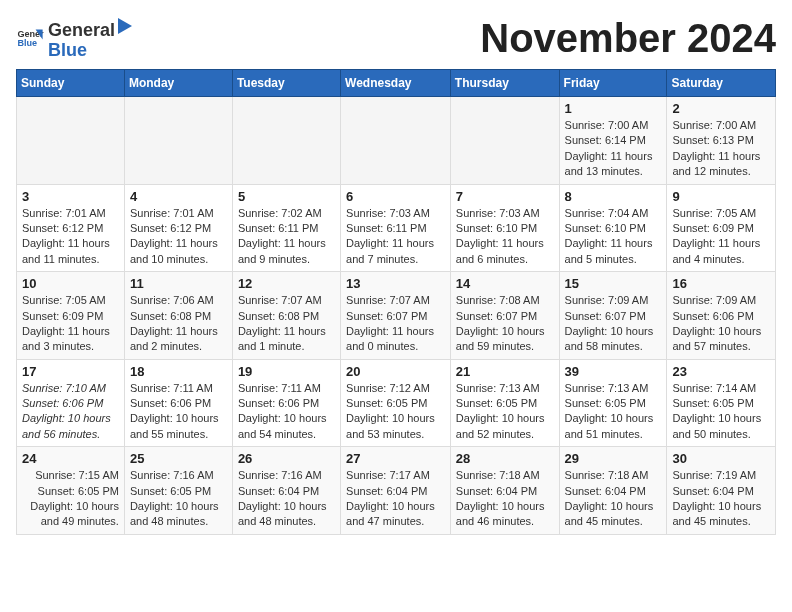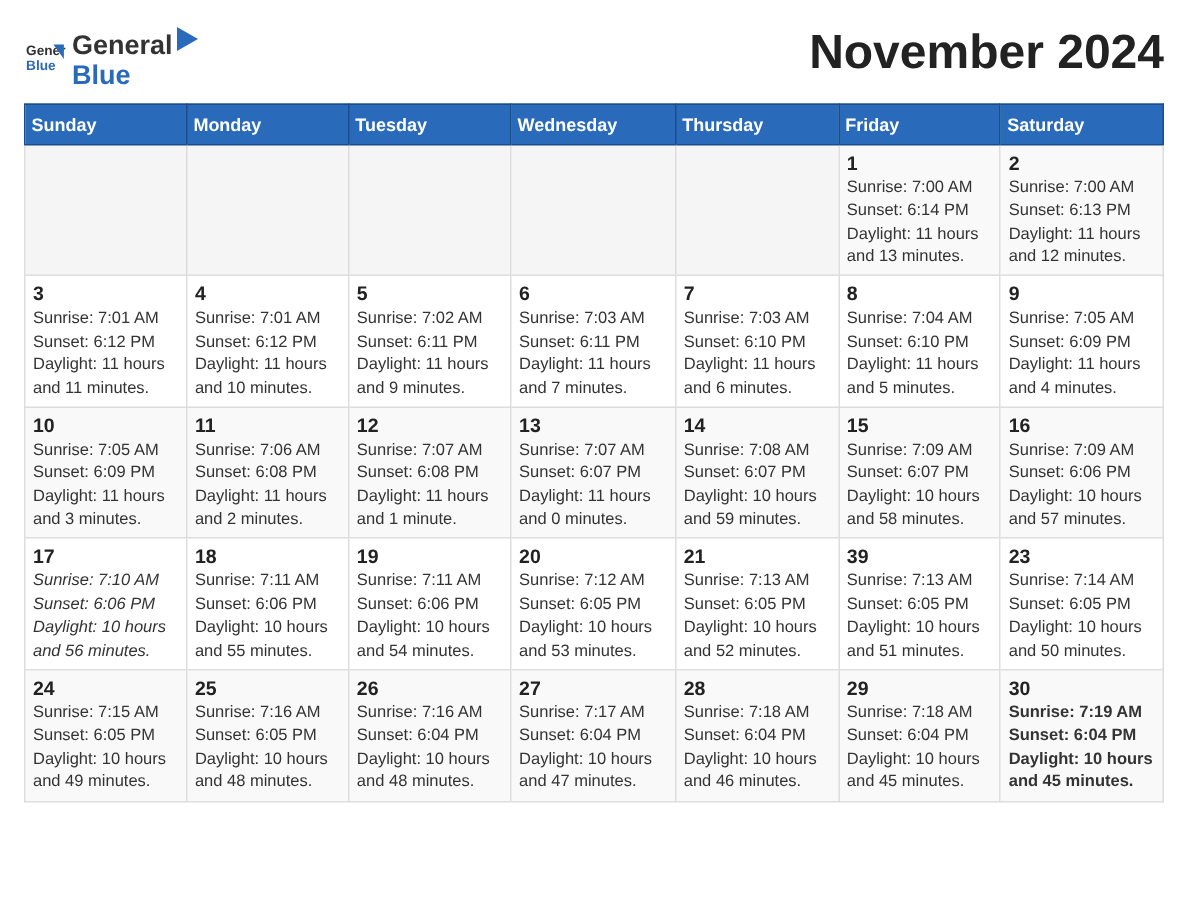--- a/index.html
+++ b/index.html
@@ -34,21 +34,21 @@
       line-height: 1.1;
     }
     .logo-icon {
       width: 28px;
       height: 28px;
     }
     .title-section {
       text-align: right;
     }
     .month-title {
-      font-size: 32px;
+      font-size: 40px;
       font-weight: bold;
       color: #222;
     }
     .subtitle {
       font-size: 14px;
       color: #555;
     }
     table {
       width: 100%;
       border-collapse: collapse;
@@ -282,21 +282,21 @@
         <td>
           <span class="day-number">23</span>
           <div class="day-info" style="white-space: pre-line;">Sunrise: 7:14 AM
 Sunset: 6:05 PM
 Daylight: 10 hours and 50 minutes.</div>
         </td>
       </tr>
       <tr>
         <td>
           <span class="day-number">24</span>
-          <div class="day-info" style="white-space: pre-line;">Sunrise: 7:15 AM
+          <div class="day-info" style="white-space: pre-line; text-align: right;">Sunrise: 7:15 AM
 Sunset: 6:05 PM
 Daylight: 10 hours and 49 minutes.</div>
         </td>
         <td>
           <span class="day-number">25</span>
           <div class="day-info" style="white-space: pre-line;">Sunrise: 7:16 AM
 Sunset: 6:05 PM
 Daylight: 10 hours and 48 minutes.</div>
         </td>
         <td>
@@ -318,19 +318,19 @@
 Daylight: 10 hours and 46 minutes.</div>
         </td>
         <td>
           <span class="day-number">29</span>
           <div class="day-info" style="white-space: pre-line;">Sunrise: 7:18 AM
 Sunset: 6:04 PM
 Daylight: 10 hours and 45 minutes.</div>
         </td>
         <td>
           <span class="day-number">30</span>
-          <div class="day-info" style="white-space: pre-line; font-weight: bold;">Sunrise: 7:19 AM
+          <div class="day-info" style="white-space: pre-line;">Sunrise: 7:19 AM
 Sunset: 6:04 PM
 Daylight: 10 hours and 45 minutes.</div>
         </td>
       </tr>
     </tbody>
 </table>
 
 </body></html>

